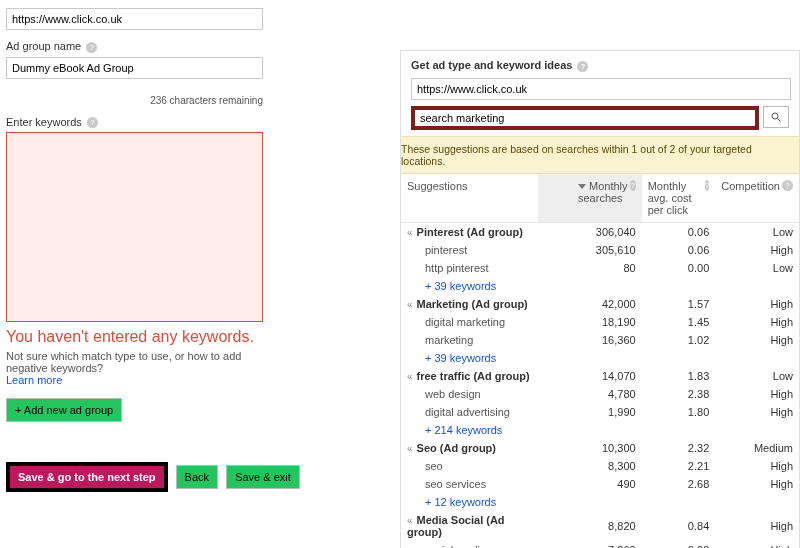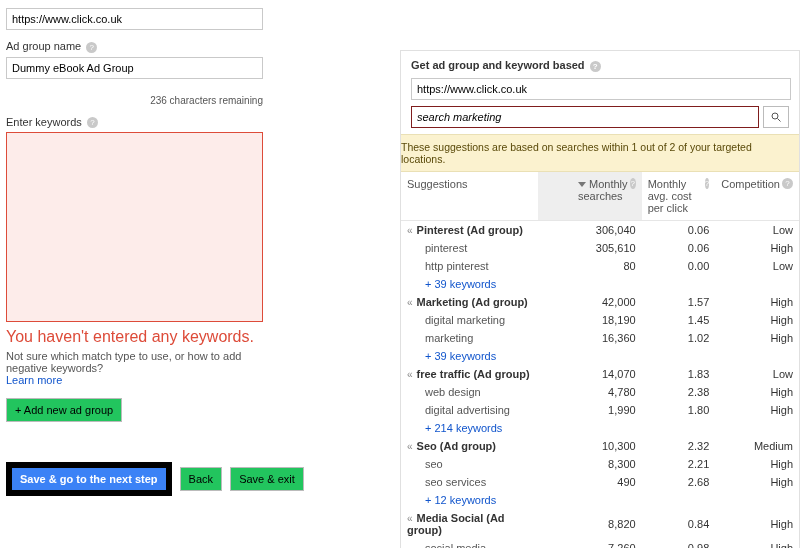--- a/index.html
+++ b/index.html
@@ -51,22 +51,22 @@
   .link { color: #1155cc; text-decoration: none; cursor: pointer; text-align: center; }
   .btn {
     display: inline-block;
     border: 1px solid #bbb;
     background: #22c55e;
     padding: 5px 8px;
     font-size: 11px;
     cursor: pointer;
   }
   .btn-dark {
-    background: #3b82f6;
-    border: 6px solid #000000;
+    background: #be185d;
+    border: 4px solid #000000;
     color: #fff;
     font-weight: bold;
   }
   .add-group-row { margin-top: 12px; }
   .action-row { margin-top: 40px; }
   .action-row .btn { margin-right: 5px; }
 
   .panel {
     border: 1px solid #e0e0e0;
     width: 400px;
@@ -85,24 +85,23 @@
     font-size: 11px;
   }
   .panel-search-row {
     display: flex;
     margin: 0 10px 6px 10px;
     gap: 4px;
   }
   .panel-search-row input {
     flex: 1;
     height: 22px;
-    border: 1px solid #7f1d1d;
+    border: 4px solid #7f1d1d;
     padding: 8px 5px;
     font-size: 11px;
-    font-style: italic;
   }
   .search-btn {
     width: 26px; height: 22px;
     border: 1px solid #bbb;
     background: #fff;
     cursor: pointer;
     display: flex;
     align-items: center;
     justify-content: center;
   }
@@ -190,21 +189,21 @@
     <div class="action-row">
       <button class="btn btn-dark">Save &amp; go to the next step</button>
       <button class="btn">Back</button>
       <button class="btn">Save &amp; exit</button>
     </div>
   </div>
 
   <div class="right">
     <div class="panel">
       <div class="panel-title">
-        <span>Get ad group and keyword based</span>
+        <span>Get ad type and keyword ideas</span>
         <span class="help-icon">?</span>
       </div>
       <input class="panel-url" value="https://www.click.co.uk" style="">
       <div class="panel-search-row">
         <input value="search marketing" style="">
         <div class="search-btn">
           <svg viewBox="0 0 24 24">
               <circle cx="10" cy="10" r="6" fill="none" stroke="#555" stroke-width="2"></circle>
               <line x1="15" y1="15" x2="21" y2="21" stroke="#555" stroke-width="2"></line>
             </svg>

